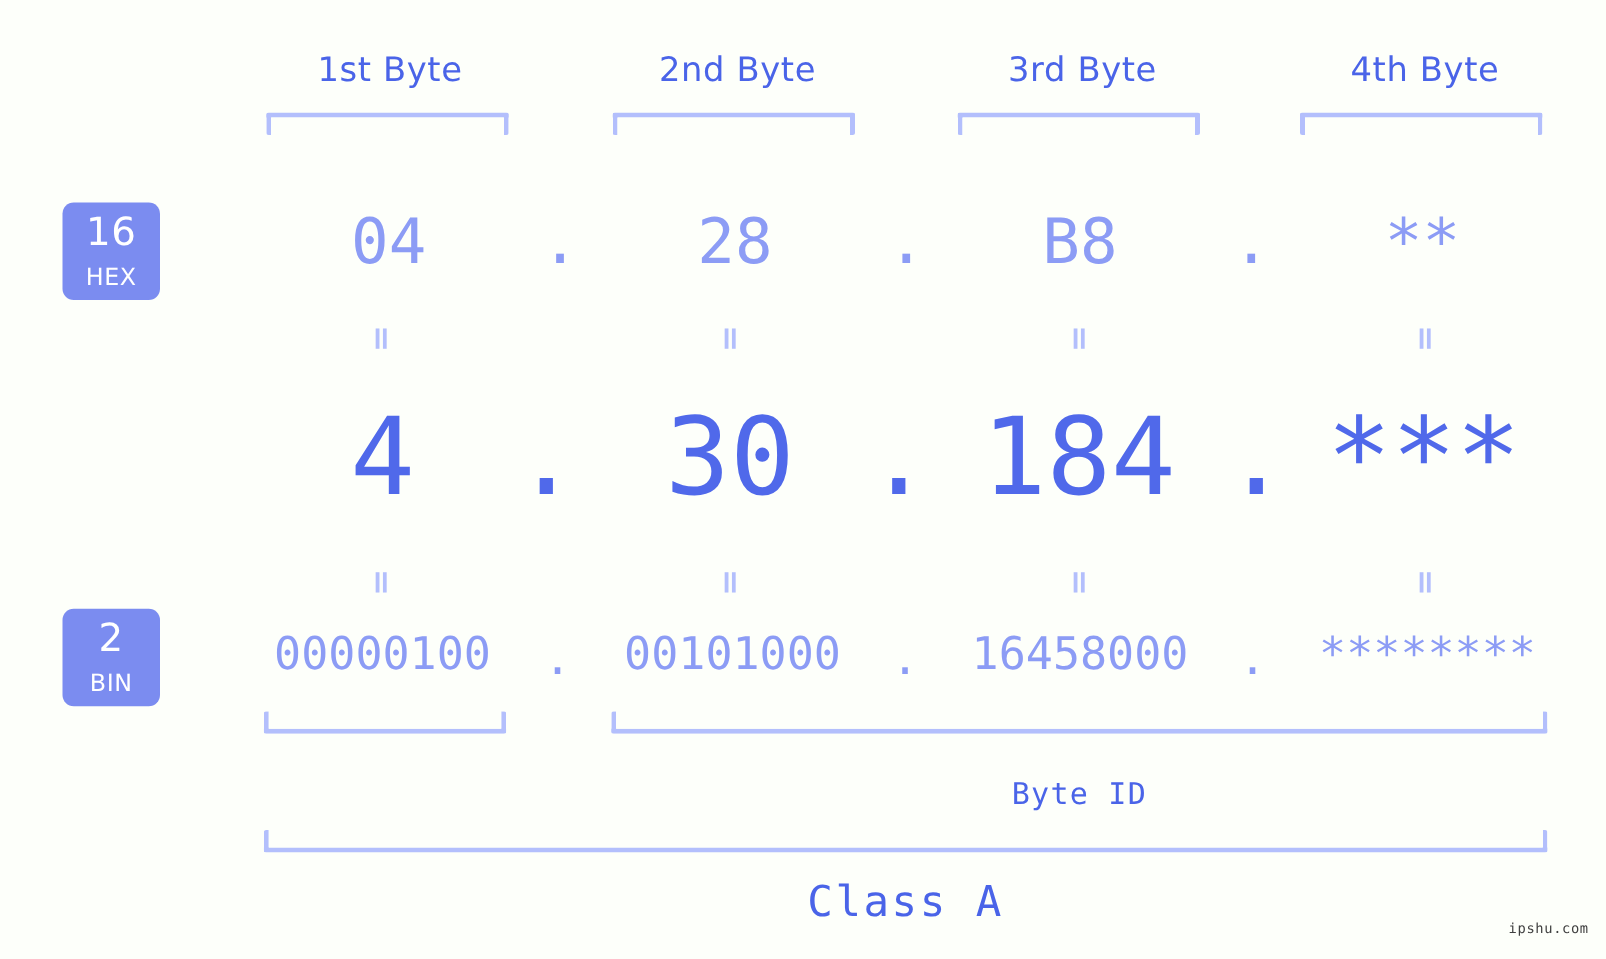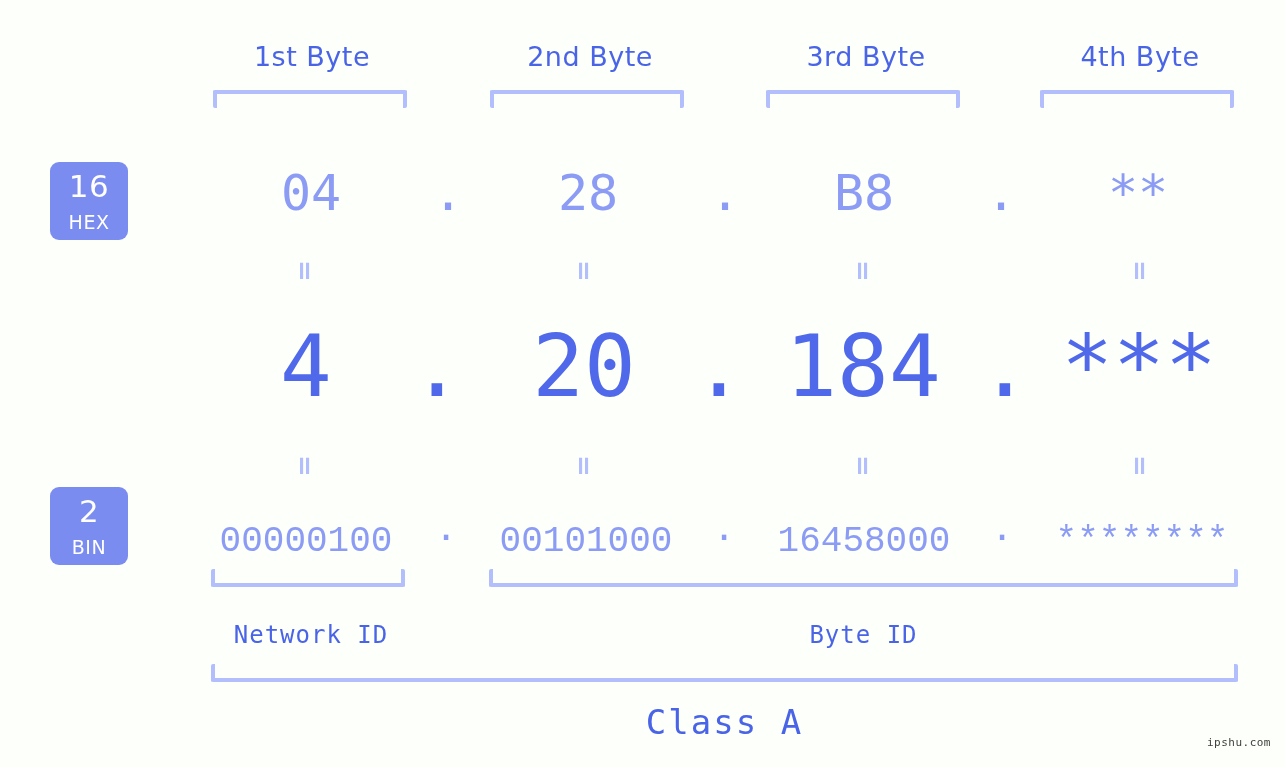--- a/index.html
+++ b/index.html
@@ -92,24 +92,23 @@
     font-size: 86px;
     color: #5069ea;
     top: 306px;
     line-height: 104px;
     font-weight: 400;
   }
 
   .row-bin .val {
     font-size: 36px;
     color: #8c9cf5;
-    top: 510px;
+    top: 492px;
     line-height: 48px;
     letter-spacing: 0px;
-    font-family: Liberation Mono, monospace;
   }
 
   
   .dot {
     position: absolute;
     text-align: center;
     font-family: "DejaVu Sans Mono", monospace;
     white-space: pre;
   }
   .dot.hex { font-size: 50px; color: #8c9cf5; top: 152px; line-height: 66px; }
@@ -193,21 +192,21 @@
   </div>
 
   <div class="eq" style="left:290px; top:248px;">=</div>
   <div class="eq" style="left:569px; top:248px;">=</div>
   <div class="eq" style="left:848px; top:248px;">=</div>
   <div class="eq" style="left:1125px; top:248px;">=</div>
 
   <div class="row-dec">
     <div class="val" style="left:212px; width:180px;">4</div>
     <div class="dot dec" style="left:392px; width:82px;">.</div>
-    <div class="val" style="left:474px; width:212px;">20</div>
+    <div class="val" style="left:474px; width:212px;">30</div>
     <div class="dot dec" style="left:676px; width:78px;">.</div>
     <div class="val" style="left:748px; width:222px;">184</div>
     <div class="dot dec" style="left:962px; width:78px;">.</div>
     <div class="val" style="left:1032px; width:206px;">***</div>
   </div>
 
   <div class="eq" style="left:290px; top:443px;">=</div>
   <div class="eq" style="left:569px; top:443px;">=</div>
   <div class="eq" style="left:848px; top:443px;">=</div>
   <div class="eq" style="left:1125px; top:443px;">=</div>
@@ -218,21 +217,20 @@
     <div class="val" style="left:483px; width:198px;">00101000</div>
     <div class="dot bin" style="left:679px; width:82px;">.</div>
     <div class="val" style="left:761px; width:198px;">16458000</div>
     <div class="dot bin" style="left:957px; width:82px;">.</div>
     <div class="val" style="left:1039px; width:198px;">********</div>
   </div>
 
   <div class="bracket up" style="left:207px; top:565px; width:194px;"></div>
   <div class="bracket up" style="left:485px; top:565px; width:749px;"></div>
 
-  <div class="section-label" style="left:210px; top:613px; width:194px;">Network ID</div>
   <div class="section-label" style="left:485px; top:613px; width:749px;">Byte ID</div>
 
   <div class="bracket up" style="left:207px; top:660px; width:1027px;"></div>
   <div class="class-label" style="left:207px; top:694px; width:1027px;">Class A</div>
 
   <div class="watermark">ipshu.com</div>
 
 </div>
 
 </body></html>

